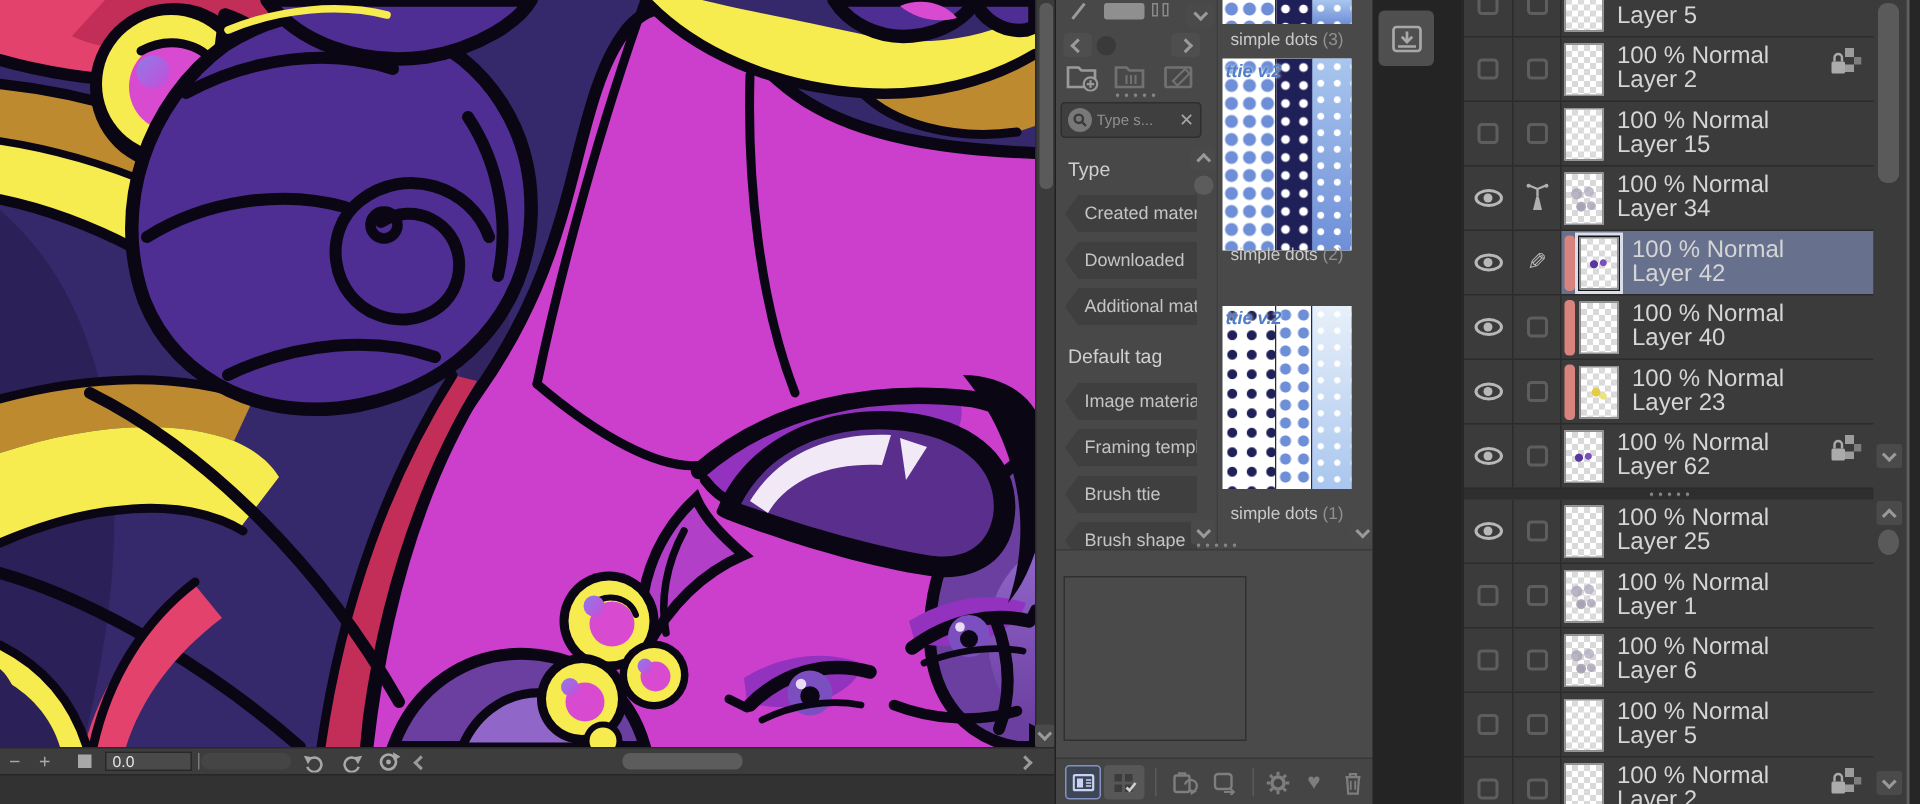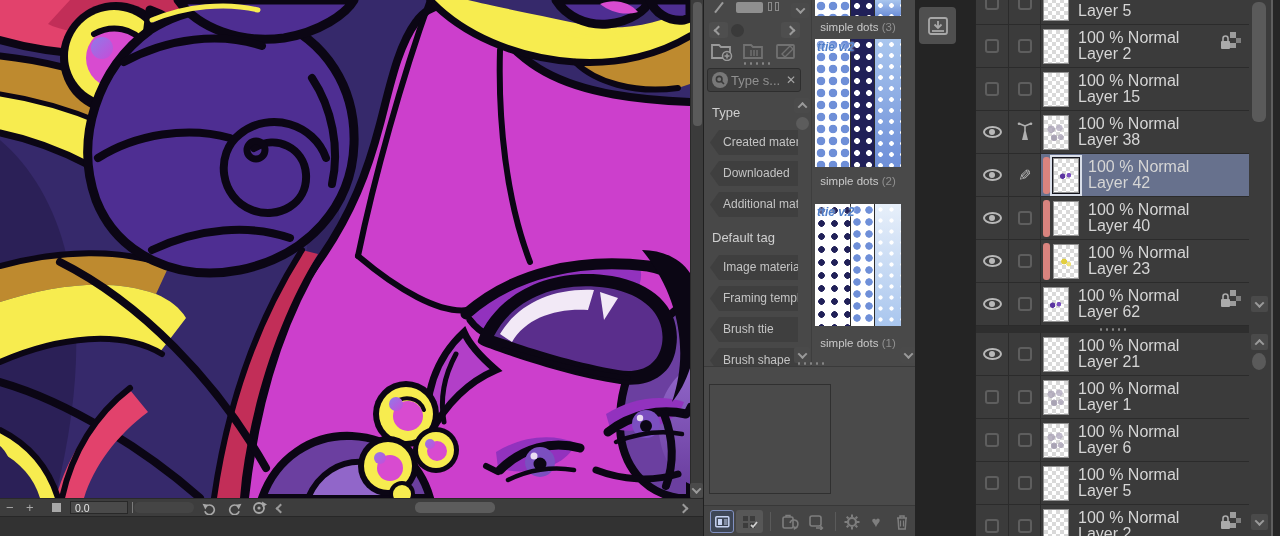--- a/index.html
+++ b/index.html
@@ -47,21 +47,21 @@
   #mat-left{position:absolute;left:0;top:0;width:107px;height:366px;overflow:hidden;}
   .mini-slash{position:absolute;left:14px;top:1px;width:2px;height:13px;background:#9A9A9A;transform:rotate(38deg);}
   .mini-swatch{position:absolute;left:32px;top:2px;width:27px;height:11px;background:#8F8F8F;border-radius:2px;}
   .mini-mark{position:absolute;top:2px;width:4px;height:9px;border:1px solid #8A8A8A;}
   .navbtn{position:absolute;top:22px;width:19px;height:16px;background:#4E4E4E;border-radius:3px;display:flex;align-items:center;justify-content:center;}
   #nav-dot{position:absolute;left:27px;top:24px;width:13px;height:13px;border-radius:50%;background:#3A3A3A;}
   .folderbtn{position:absolute;top:40px;width:27px;height:21px;display:flex;align-items:center;justify-content:center;}
   .dots{background-image:radial-gradient(circle,#858585 1px,transparent 1.4px);background-size:6px 3px;width:30px;height:3px;position:absolute;}
   #search-box{position:absolute;left:3px;top:68px;width:94px;height:24px;background:#3F3F3F;border:1px solid #2E2E2E;border-radius:3px;display:flex;align-items:center;padding:0 4px;}
   #search-circle{width:16px;height:16px;border-radius:50%;background:#787878;flex:none;display:flex;align-items:center;justify-content:center;margin-right:3px;}
-  #search-input{flex:1;min-width:0;background:transparent;border:none;outline:none;color:#BDBDBD;font-size:13px;font-family:"Liberation Sans",sans-serif;}
+  #search-input{flex:1;min-width:0;background:transparent;border:none;outline:none;color:#BDBDBD;font-size:10px;font-family:"Liberation Sans",sans-serif;}
   #search-input::placeholder{color:#909090;}
   #search-clear{color:#A5A5A5;font-size:12px;flex:none;}
   .sec-head{position:absolute;left:8px;color:#CFCFCF;font-size:13px;}
   .tagbtn{position:absolute;left:6px;width:88px;height:25px;background:#3F3F3F;color:#C4C4C4;font-size:12px;line-height:25px;padding-left:13px;white-space:nowrap;overflow:hidden;clip-path:polygon(9px 0,100% 0,100% 100%,9px 100%,0 50%);}
   #type-scroll-thumb{position:absolute;left:92px;top:117px;width:13px;height:13px;border-radius:50%;background:#5C5C5C;}
   #mat-right{position:absolute;left:107px;top:0;width:105px;height:366px;background:#494949;border-left:1px solid #3E3E3E;}
   .ht{position:absolute;left:3px;width:86px;background:#fff;overflow:hidden;}
   .ht>i{position:absolute;top:0;bottom:0;display:block;}
   .ht .c1{left:0;width:42%;background-image:radial-gradient(circle,var(--ht-blue) 4px,transparent 4.6px);background-size:12px 12px;}
   .ht .c2{left:42%;width:28%;background-color:var(--ht-navy);background-image:radial-gradient(circle,#fff 2.6px,transparent 3.2px);background-size:12px 12px;}
@@ -364,21 +364,21 @@
           <i class="c2"></i>
           <i class="c3"></i>
         </div>
       <div class="mat-label" style="top:21px;"><span>simple dots</span> <span class="cnt">(3)</span></div>
       <div class="ht" style="top:39px;height:128px;">
           <i class="c1"></i>
           <i class="c2"></i>
           <i class="c3"></i>
           <span class="ov">ttie v.2</span>
         </div>
-      <div class="mat-label" style="top:175px;"><span>simple dots</span> <span class="cnt">(2)</span></div>
+      <div class="mat-label" style="top:164px;"><span>simple dots</span> <span class="cnt">(2)</span></div>
       <div class="ht light" style="top:204px;height:122px;">
           <i class="c1"></i>
           <i class="c2"></i>
           <i class="c3"></i>
           <span class="ov">ttie v.2</span>
         </div>
       <div class="mat-label" style="top:337px;"><span>simple dots</span> <span class="cnt">(1)</span></div>
       <div class="chbtn" style="left:88px;top:347px;width:16px;height:16px;">
           <span class="chev down"></span>
         </div>
@@ -524,21 +524,21 @@
                 <path d="M10,9 L10,4 M10,4 L4,1.5 M10,4 L16,1.5" stroke="#B0B0B0" stroke-width="1.6" fill="none"></path>
                 <circle cx="4" cy="1.8" r="1.3" fill="#B0B0B0"></circle>
                 <circle cx="16" cy="1.8" r="1.3" fill="#B0B0B0"></circle>
                 <path d="M7,18 L13,18 L10.8,9 L9.2,9 Z" fill="#B0B0B0"></path>
               </svg>
             </div>
           <div class="cmain">
               <span class="thumb t-sketch"></span>
             <div class="meta">
                 <div class="ln"><span>100 %</span> <span>Normal</span></div>
-                <div class="ln">Layer 38</div>
+                <div class="ln">Layer 34</div>
               </div>
             </div>
         </div>
         <div class="lrow sel">
           <div class="c1">
               <span class="eye"></span>
             </div>
           <div class="c2">
               <span class="pencil">✎</span>
             </div>
@@ -618,21 +618,21 @@
           <div class="c1">
               <span class="eye"></span>
             </div>
           <div class="c2">
               <span class="sq"></span>
             </div>
           <div class="cmain">
               <span class="thumb"></span>
             <div class="meta">
                 <div class="ln"><span>100 %</span> <span>Normal</span></div>
-                <div class="ln">Layer 21</div>
+                <div class="ln">Layer 25</div>
               </div>
             </div>
         </div>
         <div class="lrow">
           <div class="c1">
               <span class="sq"></span>
             </div>
           <div class="c2">
               <span class="sq"></span>
             </div>

